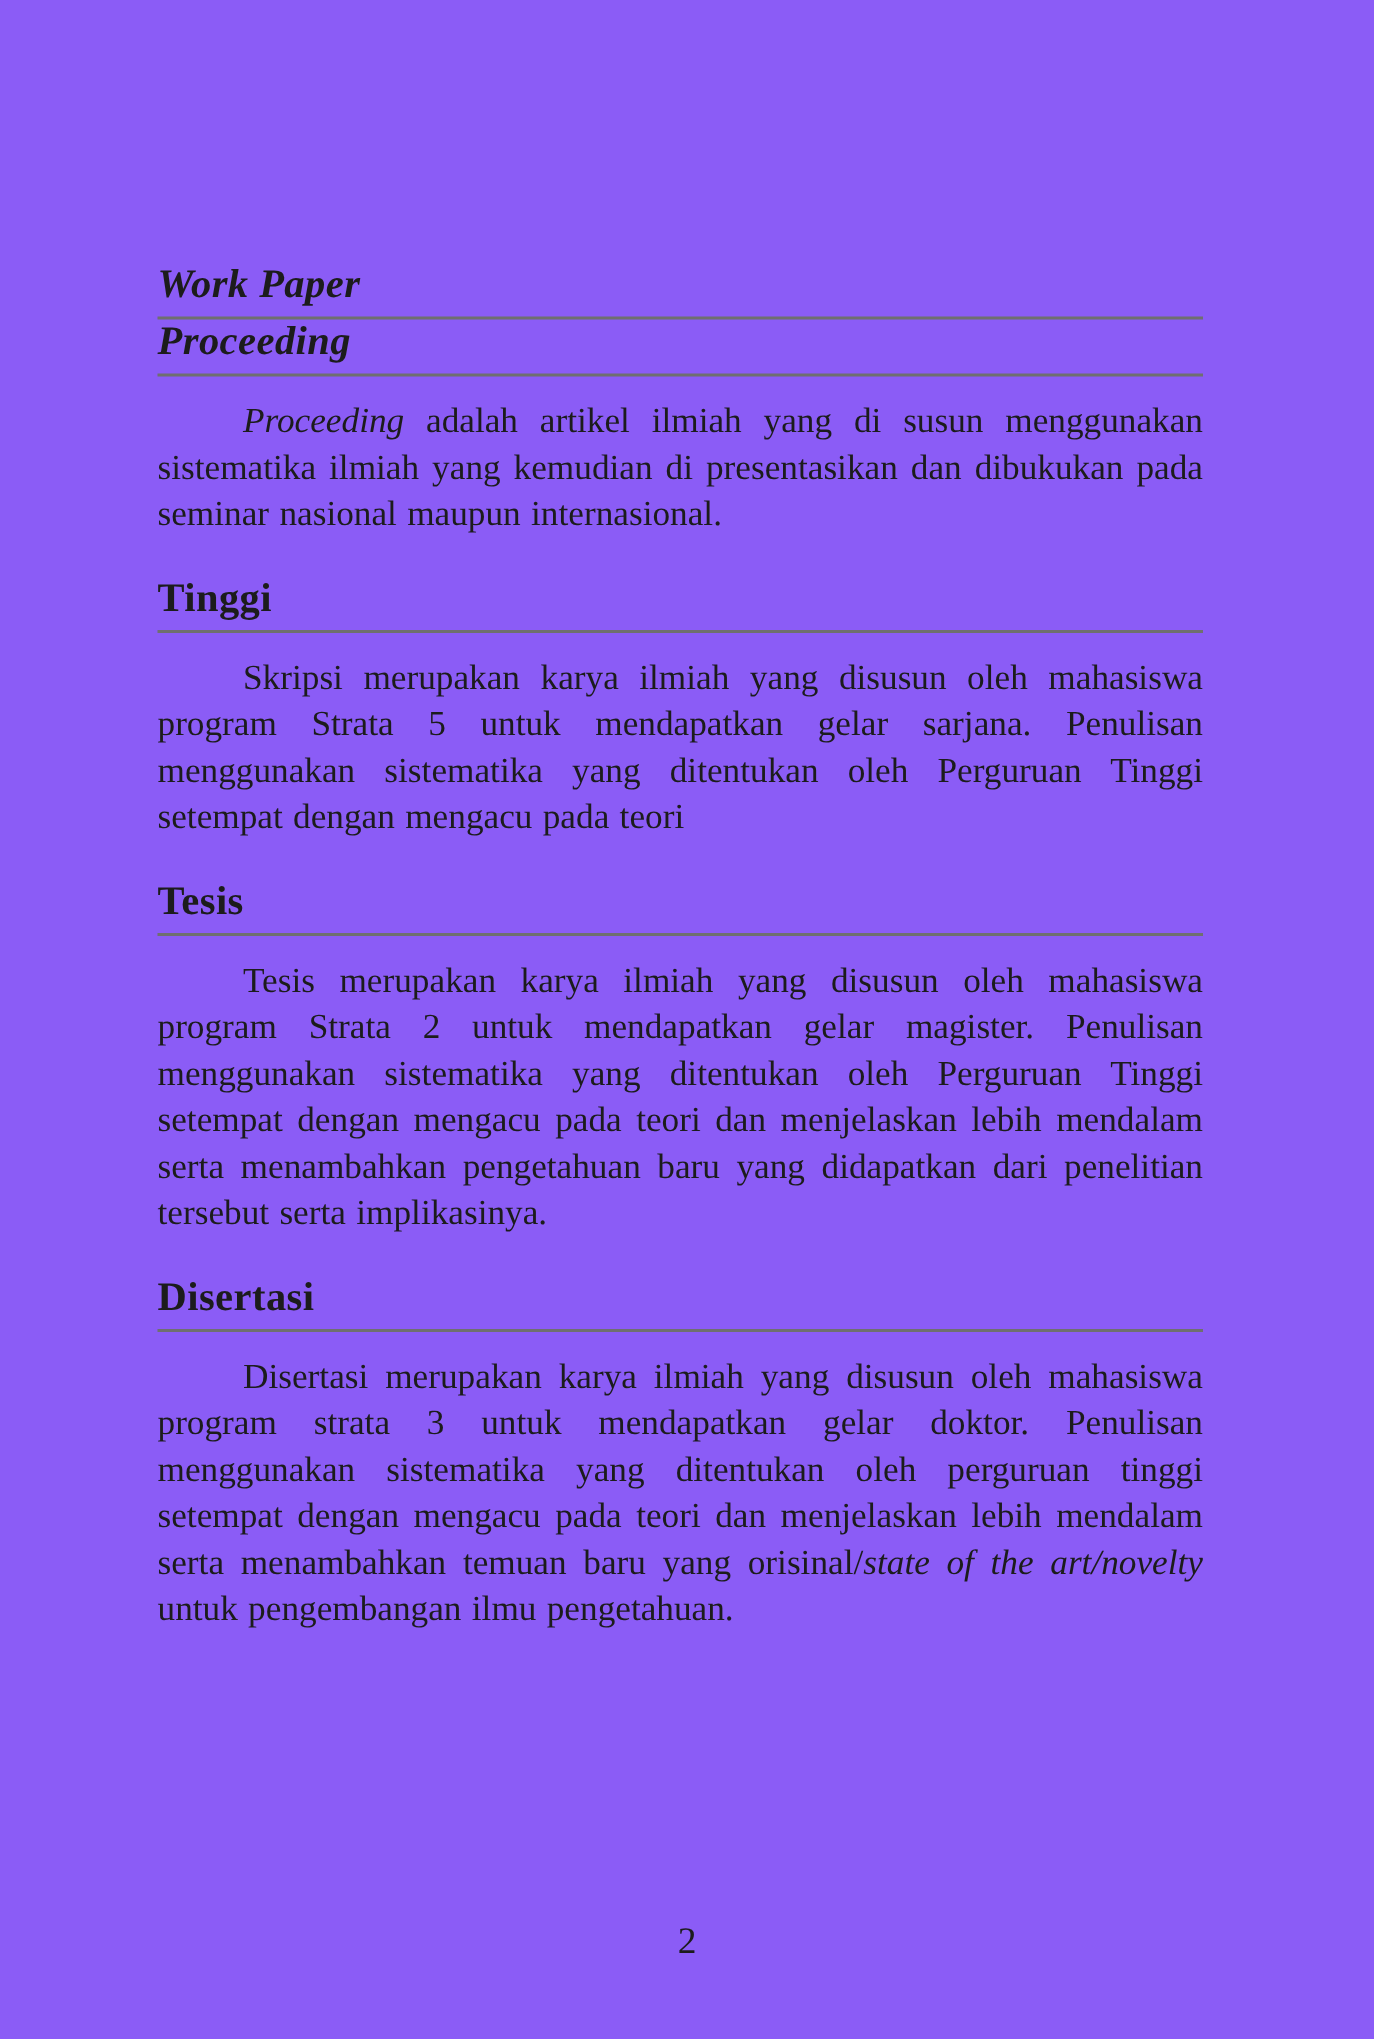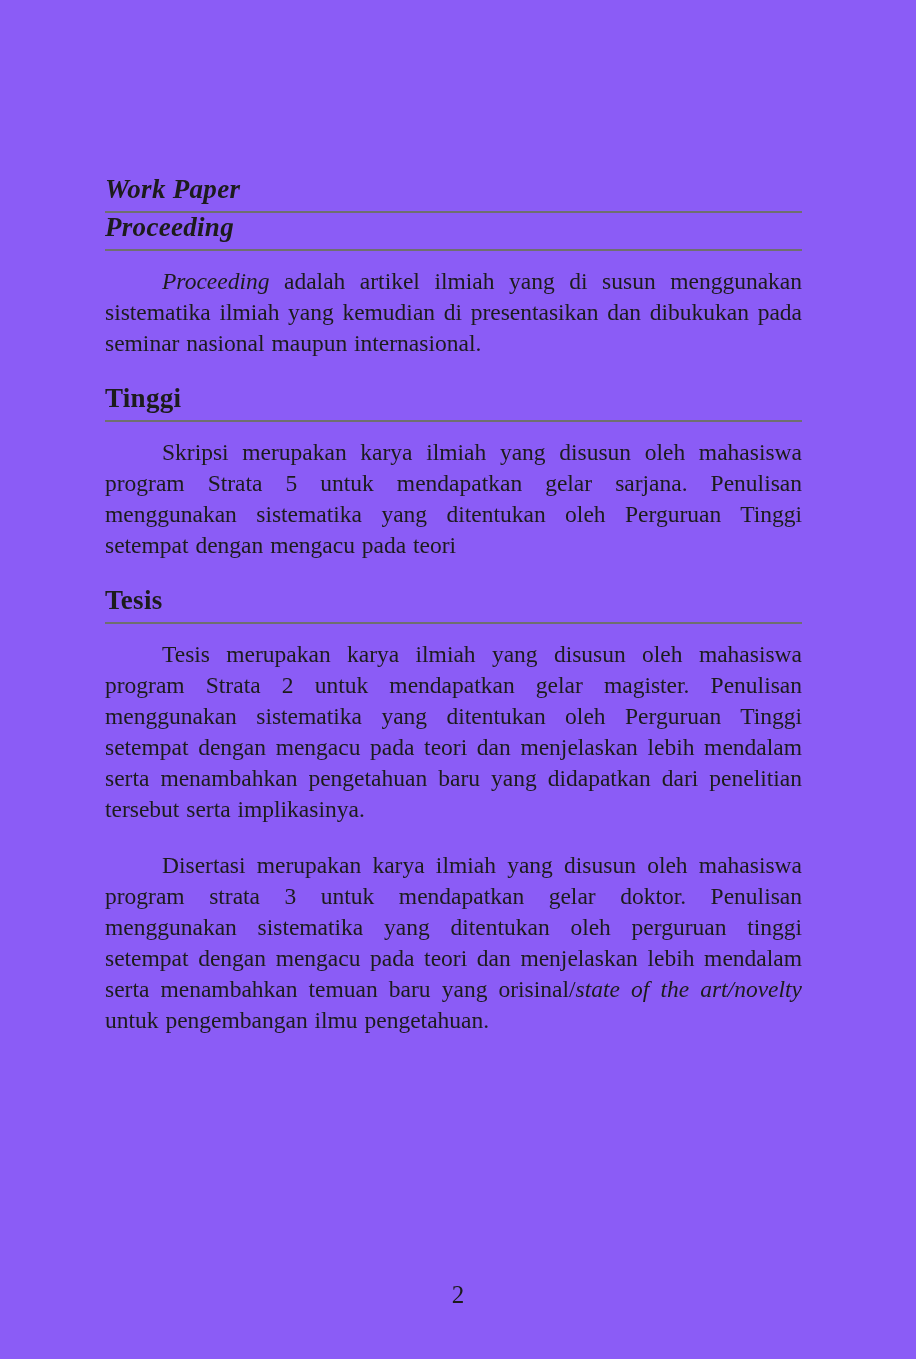--- a/index.html
+++ b/index.html
@@ -72,19 +72,20 @@
       <h2 class="hd">Tinggi</h2>
       <p class="para"><span>Skripsi merupakan karya ilmiah yang disusun oleh mahasiswa program Strata 5 untuk mendapatkan gelar sarjana. Penulisan menggunakan sistematika yang ditentukan oleh Perguruan Tinggi setempat dengan mengacu pada teori</span></p>
     </div>
 
     <div class="section">
       <h2 class="hd">Tesis</h2>
       <p class="para"><span>Tesis merupakan karya ilmiah yang disusun oleh mahasiswa program Strata 2 untuk mendapatkan gelar magister. Penulisan menggunakan sistematika yang ditentukan oleh Perguruan Tinggi setempat dengan mengacu pada teori dan menjelaskan lebih mendalam serta menambahkan pengetahuan baru yang didapatkan dari penelitian tersebut serta implikasinya.</span></p>
     </div>
 
     <div class="section">
+      <h2 class="hd">Disertasi</h2>
       <p class="para"><span>Disertasi merupakan karya ilmiah yang disusun oleh mahasiswa program strata 3 untuk mendapatkan gelar doktor. Penulisan menggunakan sistematika yang ditentukan oleh perguruan tinggi setempat dengan mengacu pada teori dan menjelaskan lebih mendalam serta menambahkan temuan baru yang orisinal/</span><span class="it">state of the art/novelty</span><span> untuk pengembangan ilmu pengetahuan.</span></p>
     </div>
 
   </div>
 
   <div class="pageno">2</div>
 </div>
 
 </body></html>

